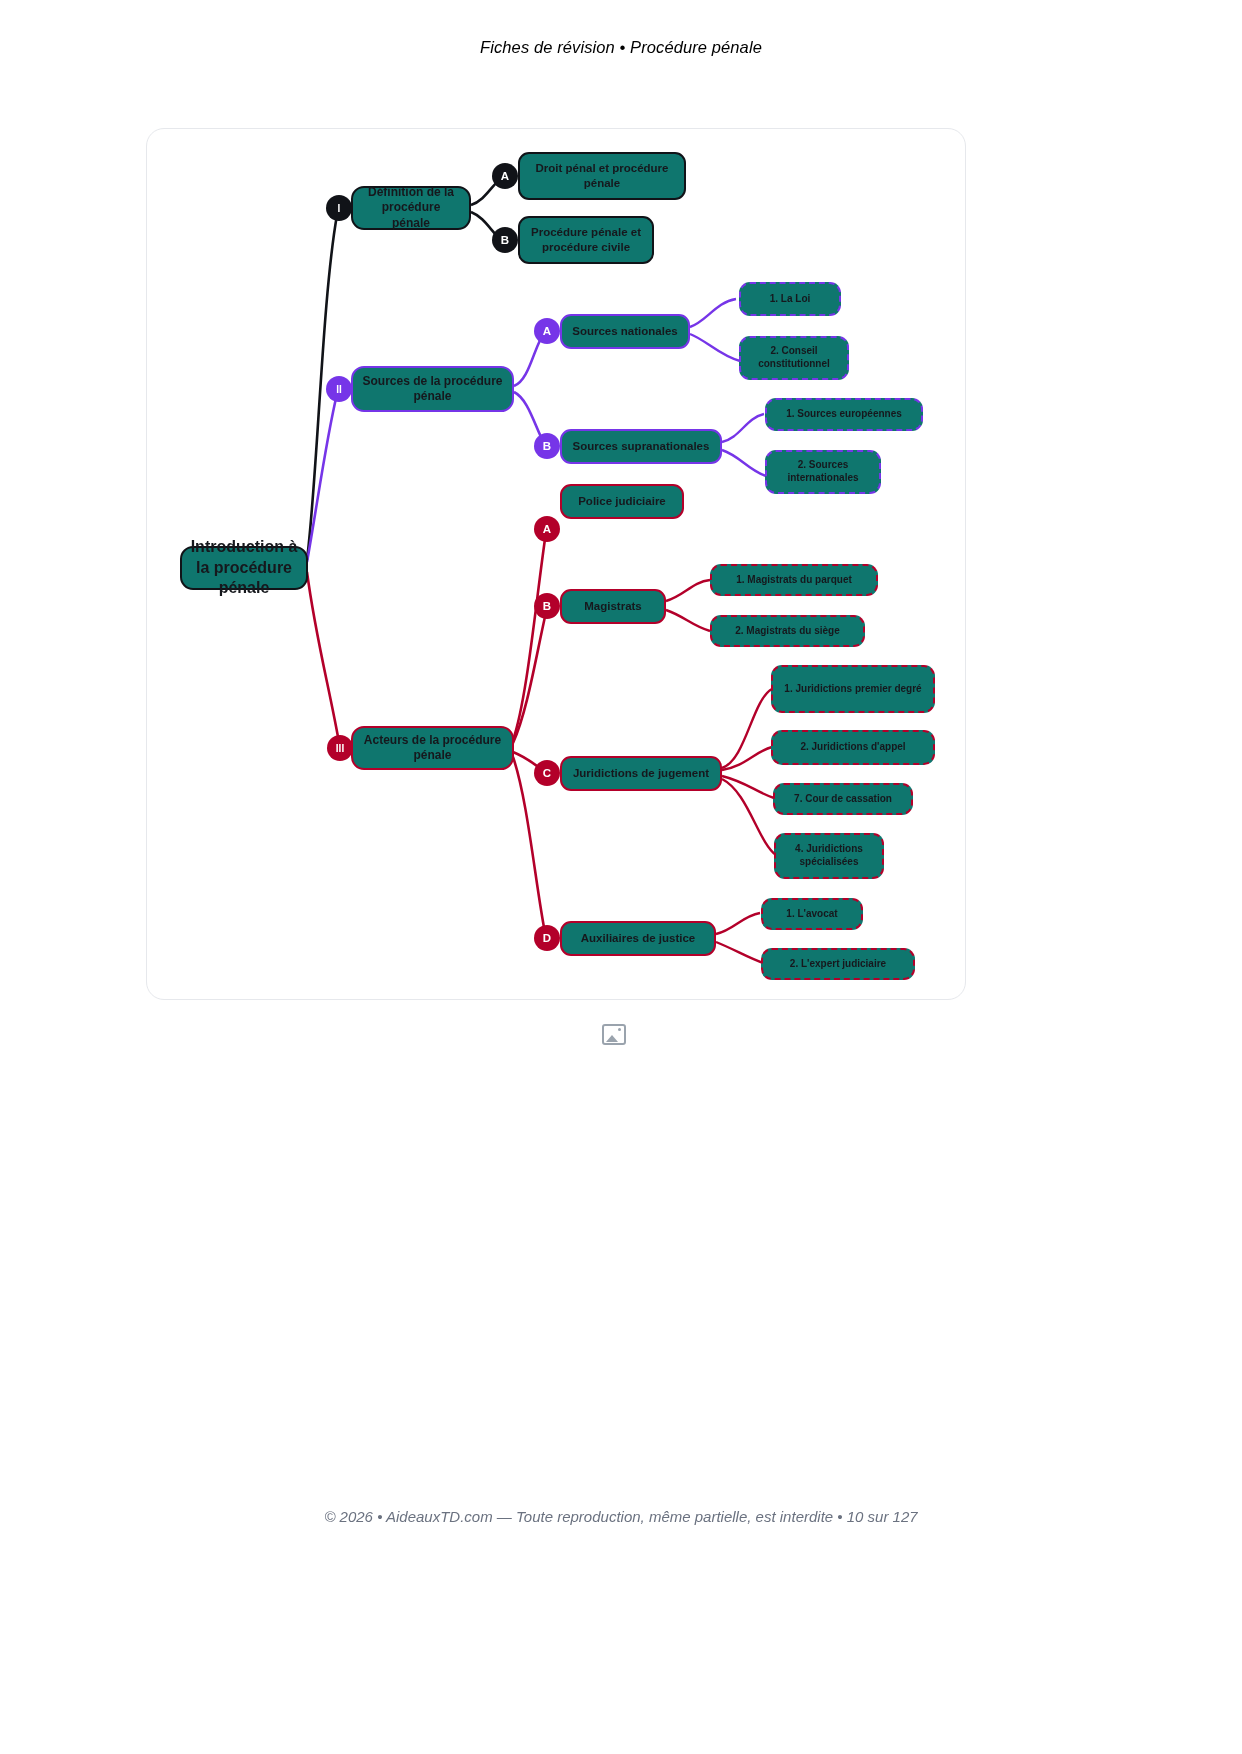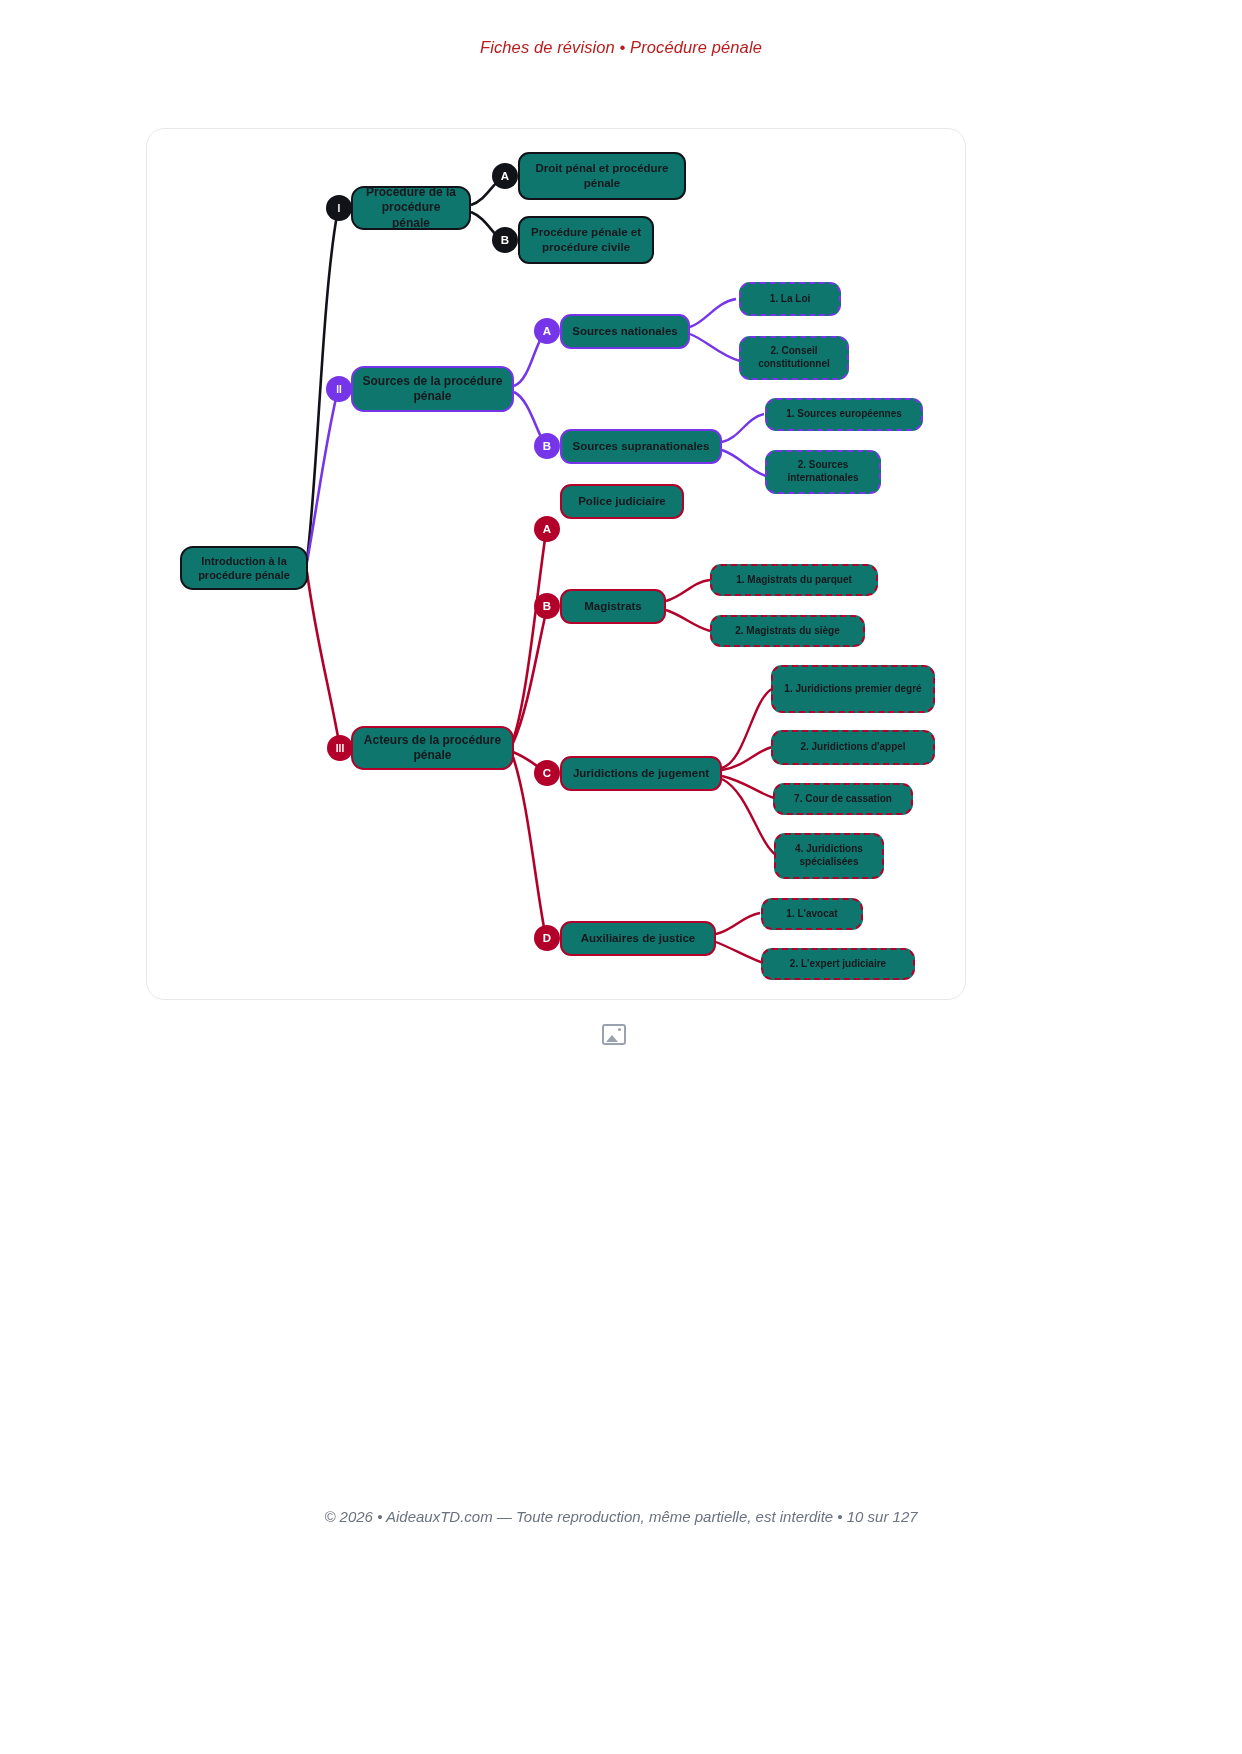--- a/index.html
+++ b/index.html
@@ -17,21 +17,21 @@
 
   
   .page-header {
     position: absolute;
     top: 38px;
     left: 0;
     width: 1242px;
     text-align: center;
     font-style: italic;
     font-size: 16.5px;
-    color: #b91c1c;
+    color: #000000;
     letter-spacing: 0.1px;
   }
   .page-footer {
     position: absolute;
     top: 1508px;
     left: 0;
     width: 1242px;
     text-align: center;
     font-style: italic;
     font-size: 15px;
@@ -114,21 +114,21 @@
     text-align: center;
     background: #0f766e;
     font-weight: bold;
     color: #16181d;
     line-height: 1.28;
     z-index: 3;
   }
   .node.root {
     border: 2.2px solid #111318;
     border-radius: 13px;
-    font-size: 11px;
+    font-size: 16px;
     padding: 8px 6px;
   }
   .node.lvl1 {
     border-radius: 13px;
     font-size: 12px;
     padding: 4px 8px;
   }
   .node.lvl1.black { border: 2.4px solid #111318; }
   .node.lvl1.purple { border: 2.4px solid #7635e8; }
   .node.lvl1.red { border: 2.4px solid #b3002a; }
@@ -223,21 +223,21 @@
 </svg>
 
 <div class="node root" style="left:180px; top:546px; width:128px; height:44px;">
   <span>Introduction à la procédure pénale</span>
 </div>
 
 <div class="badge roman black" style="left:326px; top:195px;">
   <span>I</span>
 </div>
 <div class="node lvl1 black" style="left:351px; top:186px; width:120px; height:44px;">
-  <span>Procédure de la procédure pénale</span>
+  <span>Définition de la procédure pénale</span>
 </div>
 
 <div class="badge letter black" style="left:492px; top:163px;">
   <span>A</span>
 </div>
 <div class="node lvl2 black" style="left:518px; top:152px; width:168px; height:48px;">
   <span>Droit pénal et procédure pénale</span>
 </div>
 
 <div class="badge letter black" style="left:492px; top:227px;">

